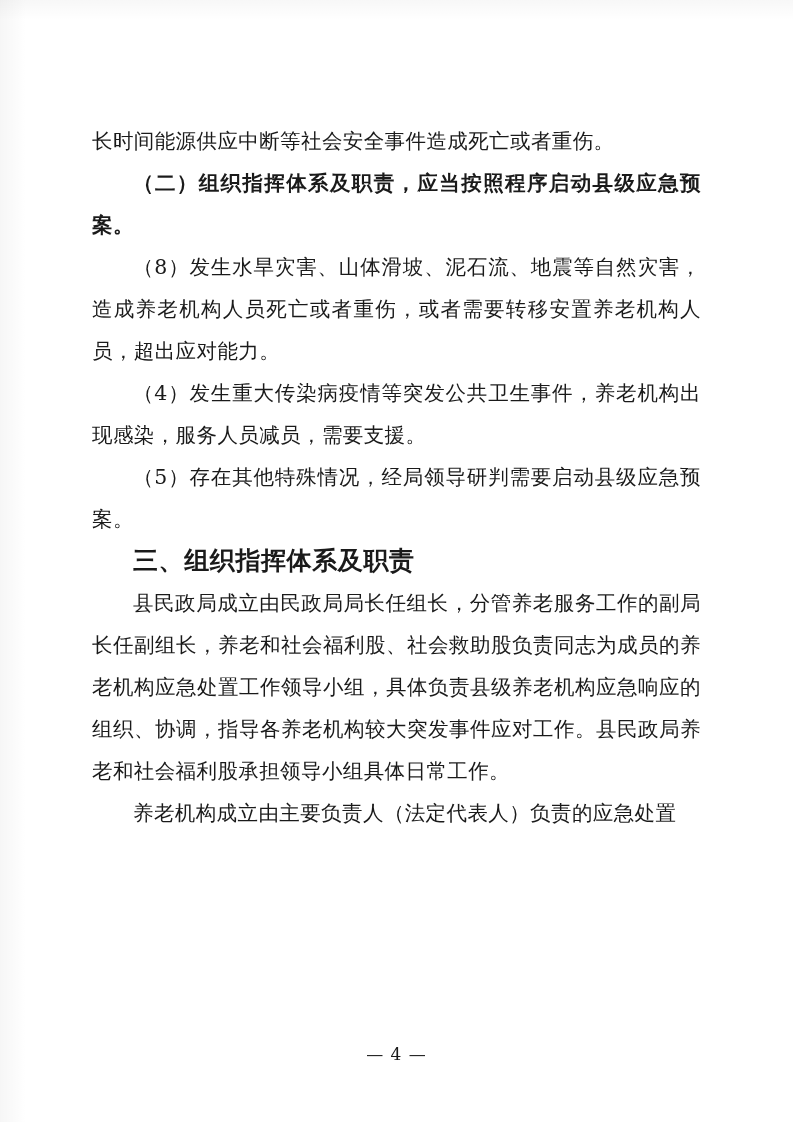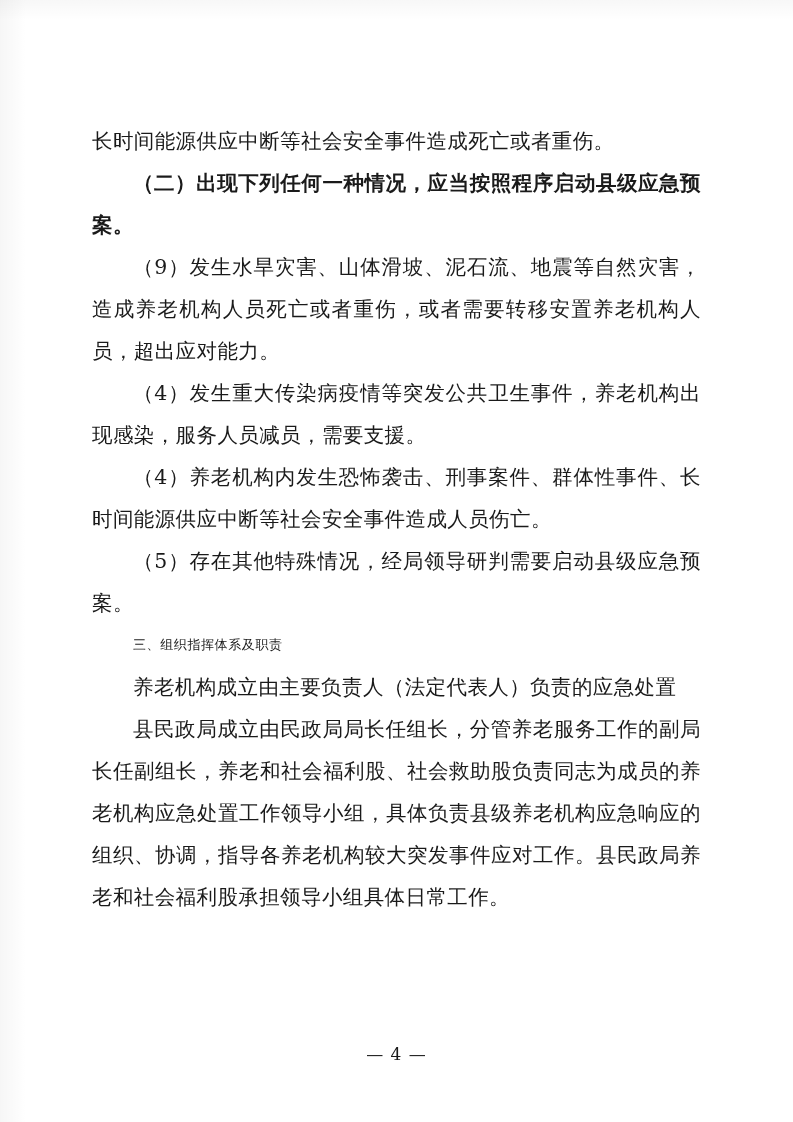--- a/index.html
+++ b/index.html
@@ -36,22 +36,22 @@
   }
   .para.indent {
     text-indent: 41px;
   }
   .para.bold {
     font-weight: bold;
   }
   .heading {
     margin: 0;
     text-indent: 41px;
-    font-weight: normal;
-    font-size: 13px;
+    font-weight: bold;
+    font-size: 25px;
     line-height: 42px;
     letter-spacing: 0.6px;
   }
   .footer {
     position: absolute;
     left: 0;
     bottom: 58px;
     width: 793px;
     text-align: center;
     font-size: 17px;
@@ -83,36 +83,35 @@
 <body>
 
 <div class="page">
   <div class="scan-edge-left"></div>
   <div class="scan-edge-top"></div>
 
   <div class="doc-body">
 
     <p class="para">长时间能源供应中断等社会安全事件造成死亡或者重伤。</p>
 
-    <p class="para indent bold">（二）出现下列任何一种情况，应当按照程序启动县级应急预案。</p>
+    <p class="para indent bold">（二）组织指挥体系及职责，应当按照程序启动县级应急预案。</p>
 
 
-    <p class="para indent">（9）发生水旱灾害、山体滑坡、泥石流、地震等自然灾害，造成养老机构人员死亡或者重伤，或者需要转移安置养老机构人员，超出应对能力。</p>
+    <p class="para indent">（8）发生水旱灾害、山体滑坡、泥石流、地震等自然灾害，造成养老机构人员死亡或者重伤，或者需要转移安置养老机构人员，超出应对能力。</p>
 
     <p class="para indent">（4）发生重大传染病疫情等突发公共卫生事件，养老机构出现感染，服务人员减员，需要支援。</p>
 
-    <p class="para indent">（4）养老机构内发生恐怖袭击、刑事案件、群体性事件、长时间能源供应中断等社会安全事件造成人员伤亡。</p>
 
 
     <p class="para indent">（5）存在其他特殊情况，经局领导研判需要启动县级应急预案。</p>
 
     <p class="heading">三、组织指挥体系及职责</p>
 
+    <p class="para indent">县民政局成立由民政局局长任组长，分管养老服务工作的副局长任副组长，养老和社会福利股、社会救助股负责同志为成员的养老机构应急处置工作领导小组，具体负责县级养老机构应急响应的组织、协调，指导各养老机构较大突发事件应对工作。县民政局养老和社会福利股承担领导小组具体日常工作。</p>
+
     <p class="para indent">养老机构成立由主要负责人（法定代表人）负责的应急处置</p>
-
-    <p class="para indent">县民政局成立由民政局局长任组长，分管养老服务工作的副局长任副组长，养老和社会福利股、社会救助股负责同志为成员的养老机构应急处置工作领导小组，具体负责县级养老机构应急响应的组织、协调，指导各养老机构较大突发事件应对工作。县民政局养老和社会福利股承担领导小组具体日常工作。</p>
 
   </div>
 </div>
 
 <div class="footer">
   <span class="page-num-inner">— 4 —</span>
 </div>
 
 </body></html>

